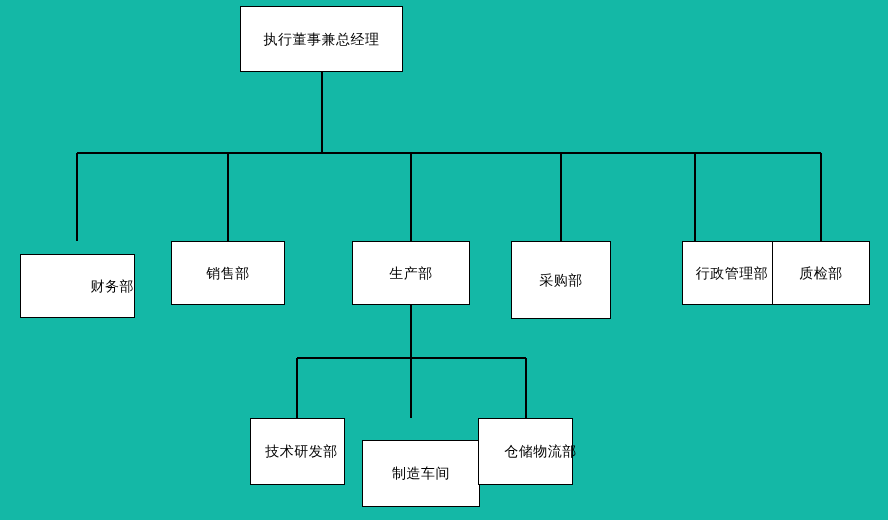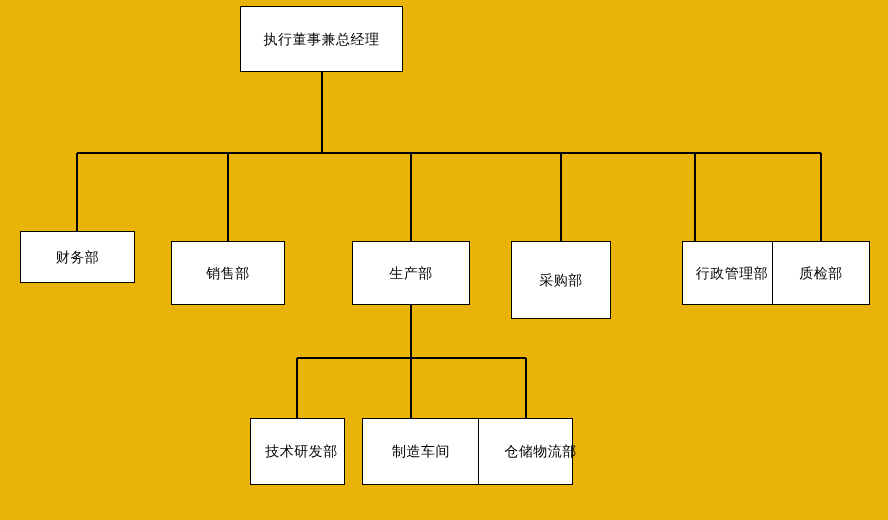--- a/index.html
+++ b/index.html
@@ -10,21 +10,21 @@
     width: 888px;
     height: 520px;
     background: #ffffff;
     font-family: "DejaVu Sans", "Liberation Sans", sans-serif;
     overflow: hidden;
   }
   #chart {
     position: relative;
     width: 888px;
     height: 520px;
-    background: #eab308;
+    background: #14b8a6;
   }
   #edges {
     position: absolute;
     left: 0;
     top: 0;
     width: 888px;
     height: 520px;
   }
   .node {
     position: absolute;
@@ -66,21 +66,21 @@
         <line x1="297" y1="358" x2="297" y2="418"></line>
         <line x1="411" y1="358" x2="411" y2="418"></line>
         <line x1="526" y1="358" x2="526" y2="418"></line>
       </g>
   </svg>
 
   <div class="node" style="left: 240px; top: 6px; width: 163px; height: 66px;">
     <span class="node-label">执行董事兼总经理</span>
   </div>
 
-  <div class="node" style="left: 20px; top: 231px; width: 115px; height: 52px;">
+  <div class="node" style="left: 20px; top: 254px; width: 115px; height: 64px; justify-content: flex-end;">
     <span class="node-label">财务部</span>
   </div>
 
   <div class="node" style="left: 171px; top: 241px; width: 114px; height: 64px;">
     <span class="node-label">销售部</span>
   </div>
 
   <div class="node" style="left: 352px; top: 241px; width: 118px; height: 64px; align-items: center;">
     <span class="node-label">生产部</span>
   </div>
@@ -94,21 +94,21 @@
   </div>
 
   <div class="node" style="left: 772px; top: 241px; width: 98px; height: 64px;">
     <span class="node-label">质检部</span>
   </div>
 
   <div class="node" style="left: 250px; top: 418px; width: 95px; height: 67px; padding-left: 8px;">
     <span class="node-label">技术研发部</span>
   </div>
 
-  <div class="node" style="left: 362px; top: 418px; width: 118px; height: 67px;">
+  <div class="node" style="left: 362px; top: 440px; width: 118px; height: 67px;">
     <span class="node-label">制造车间</span>
   </div>
 
   <div class="node" style="left: 478px; top: 418px; width: 95px; height: 67px; padding-left: 30px;">
     <span class="node-label">仓储物流部</span>
   </div>
 
 </div>
 
 </body></html>

